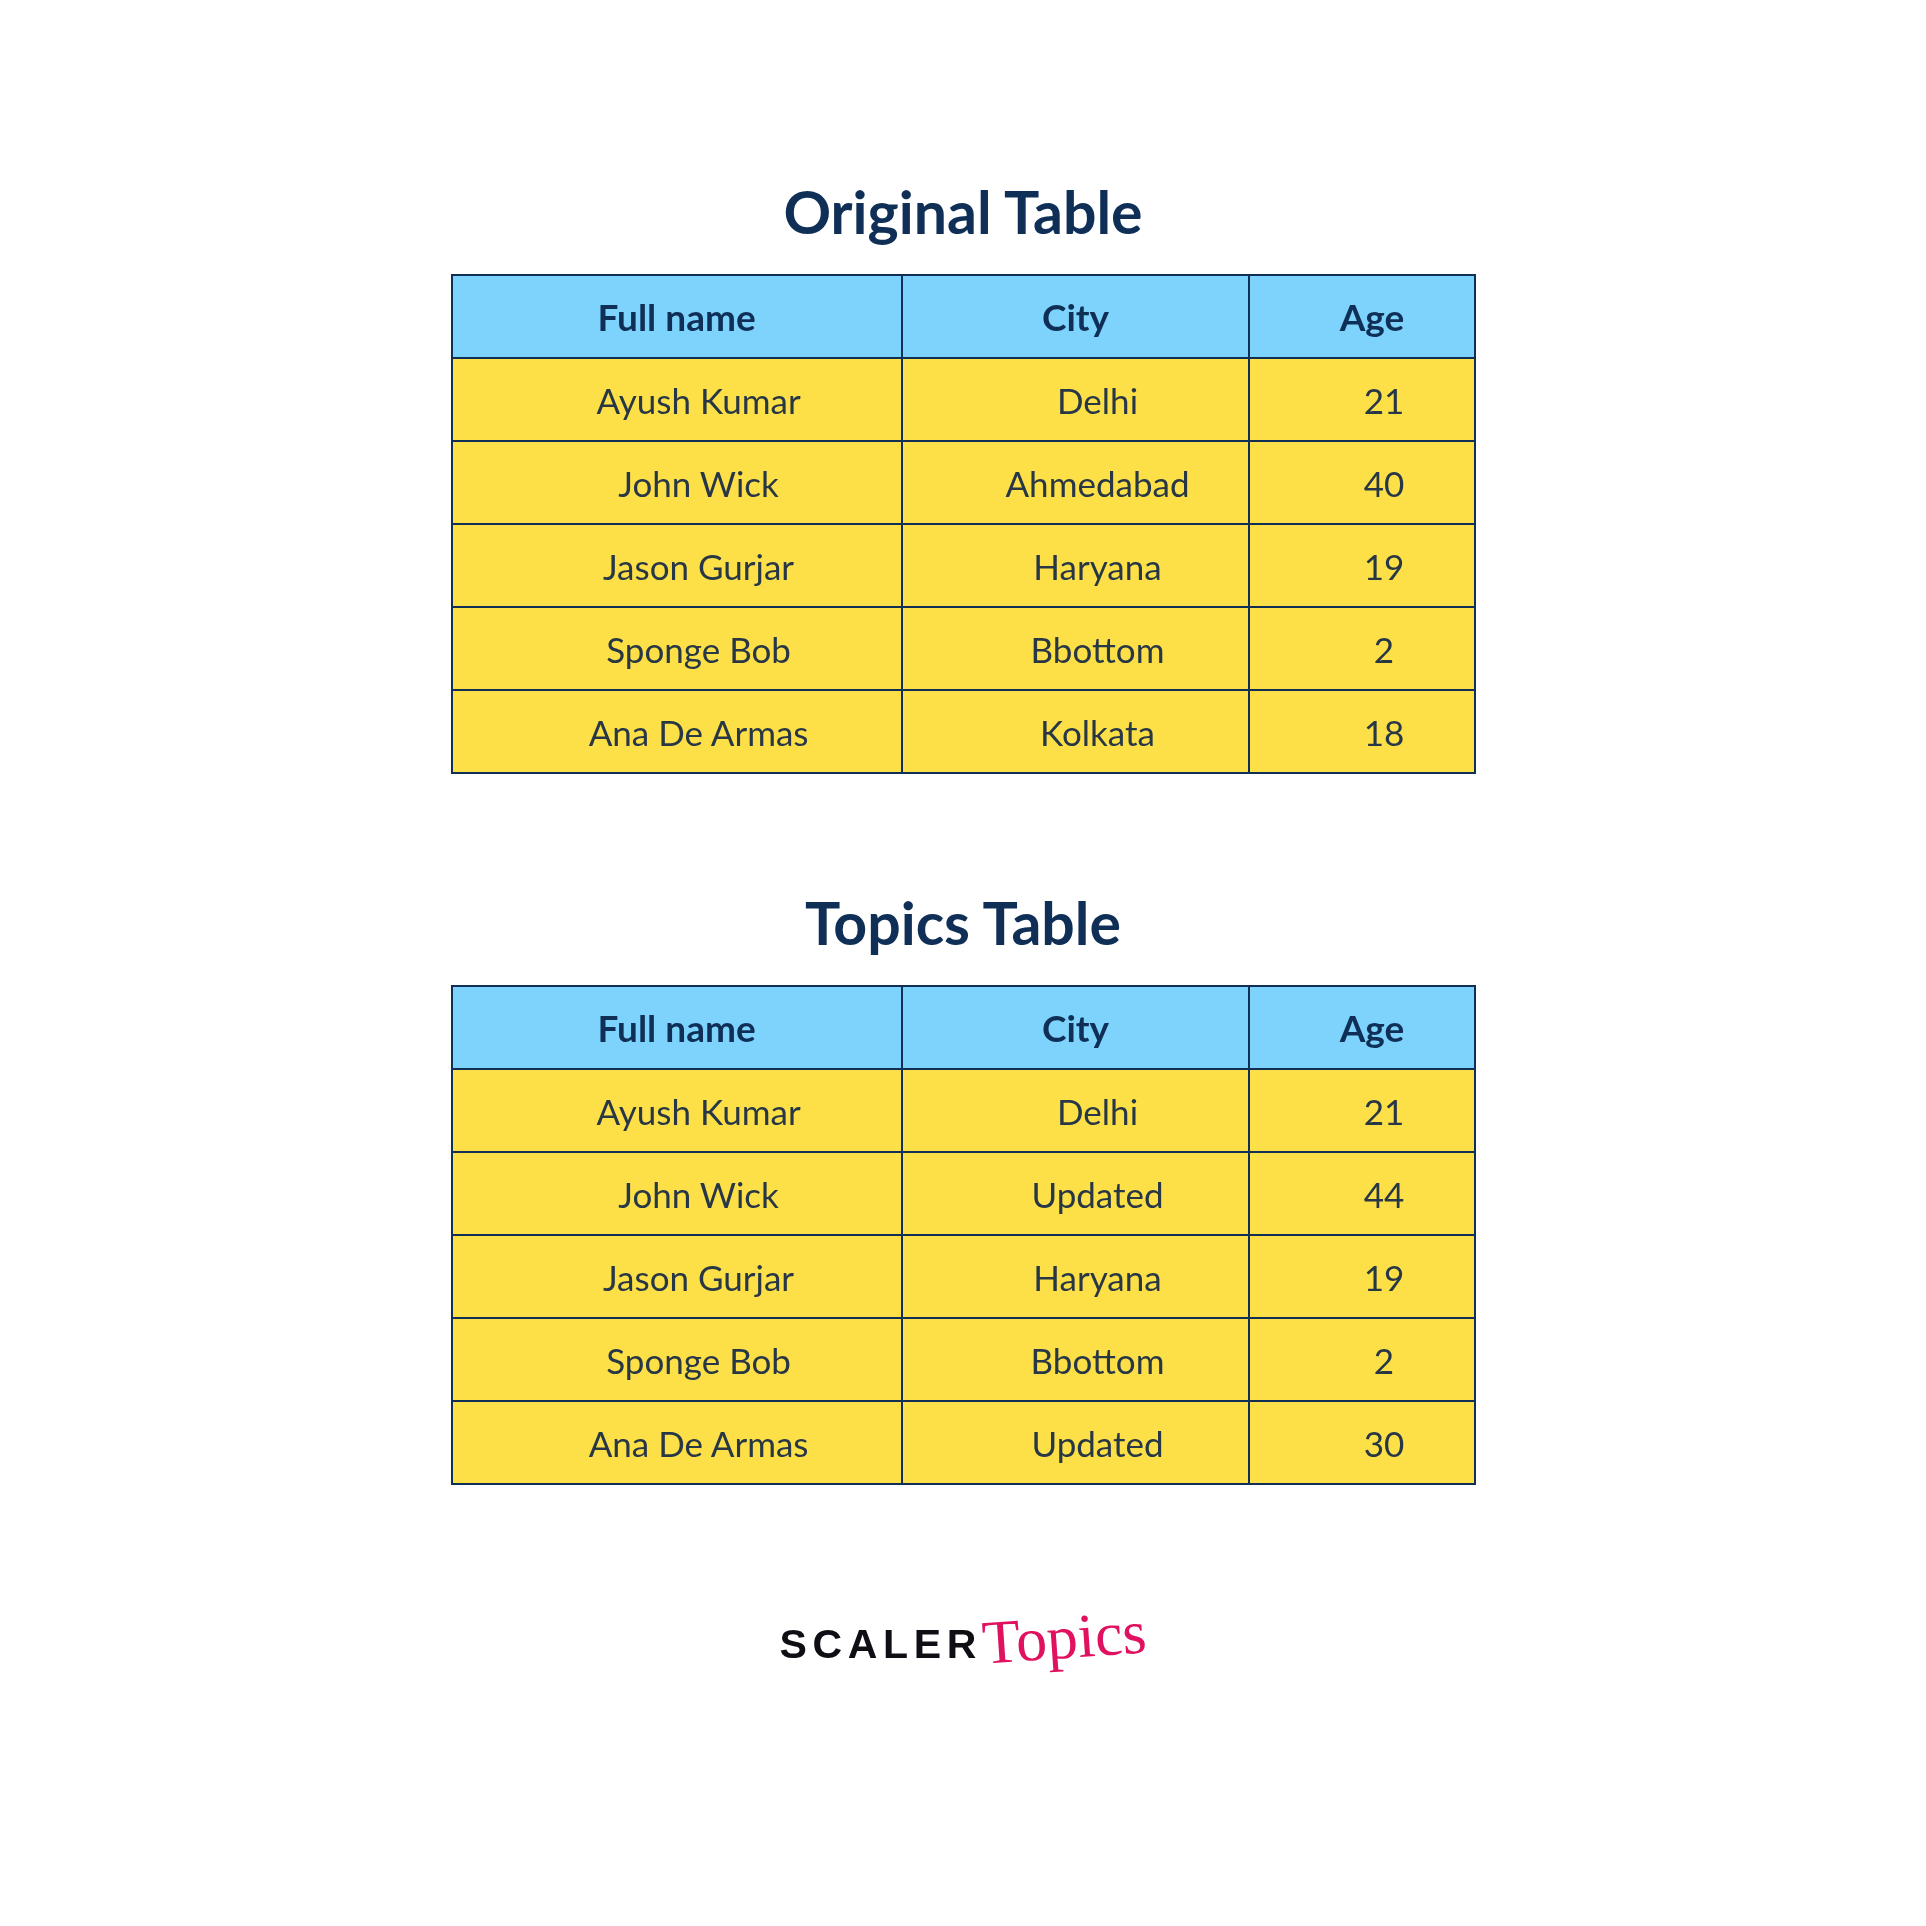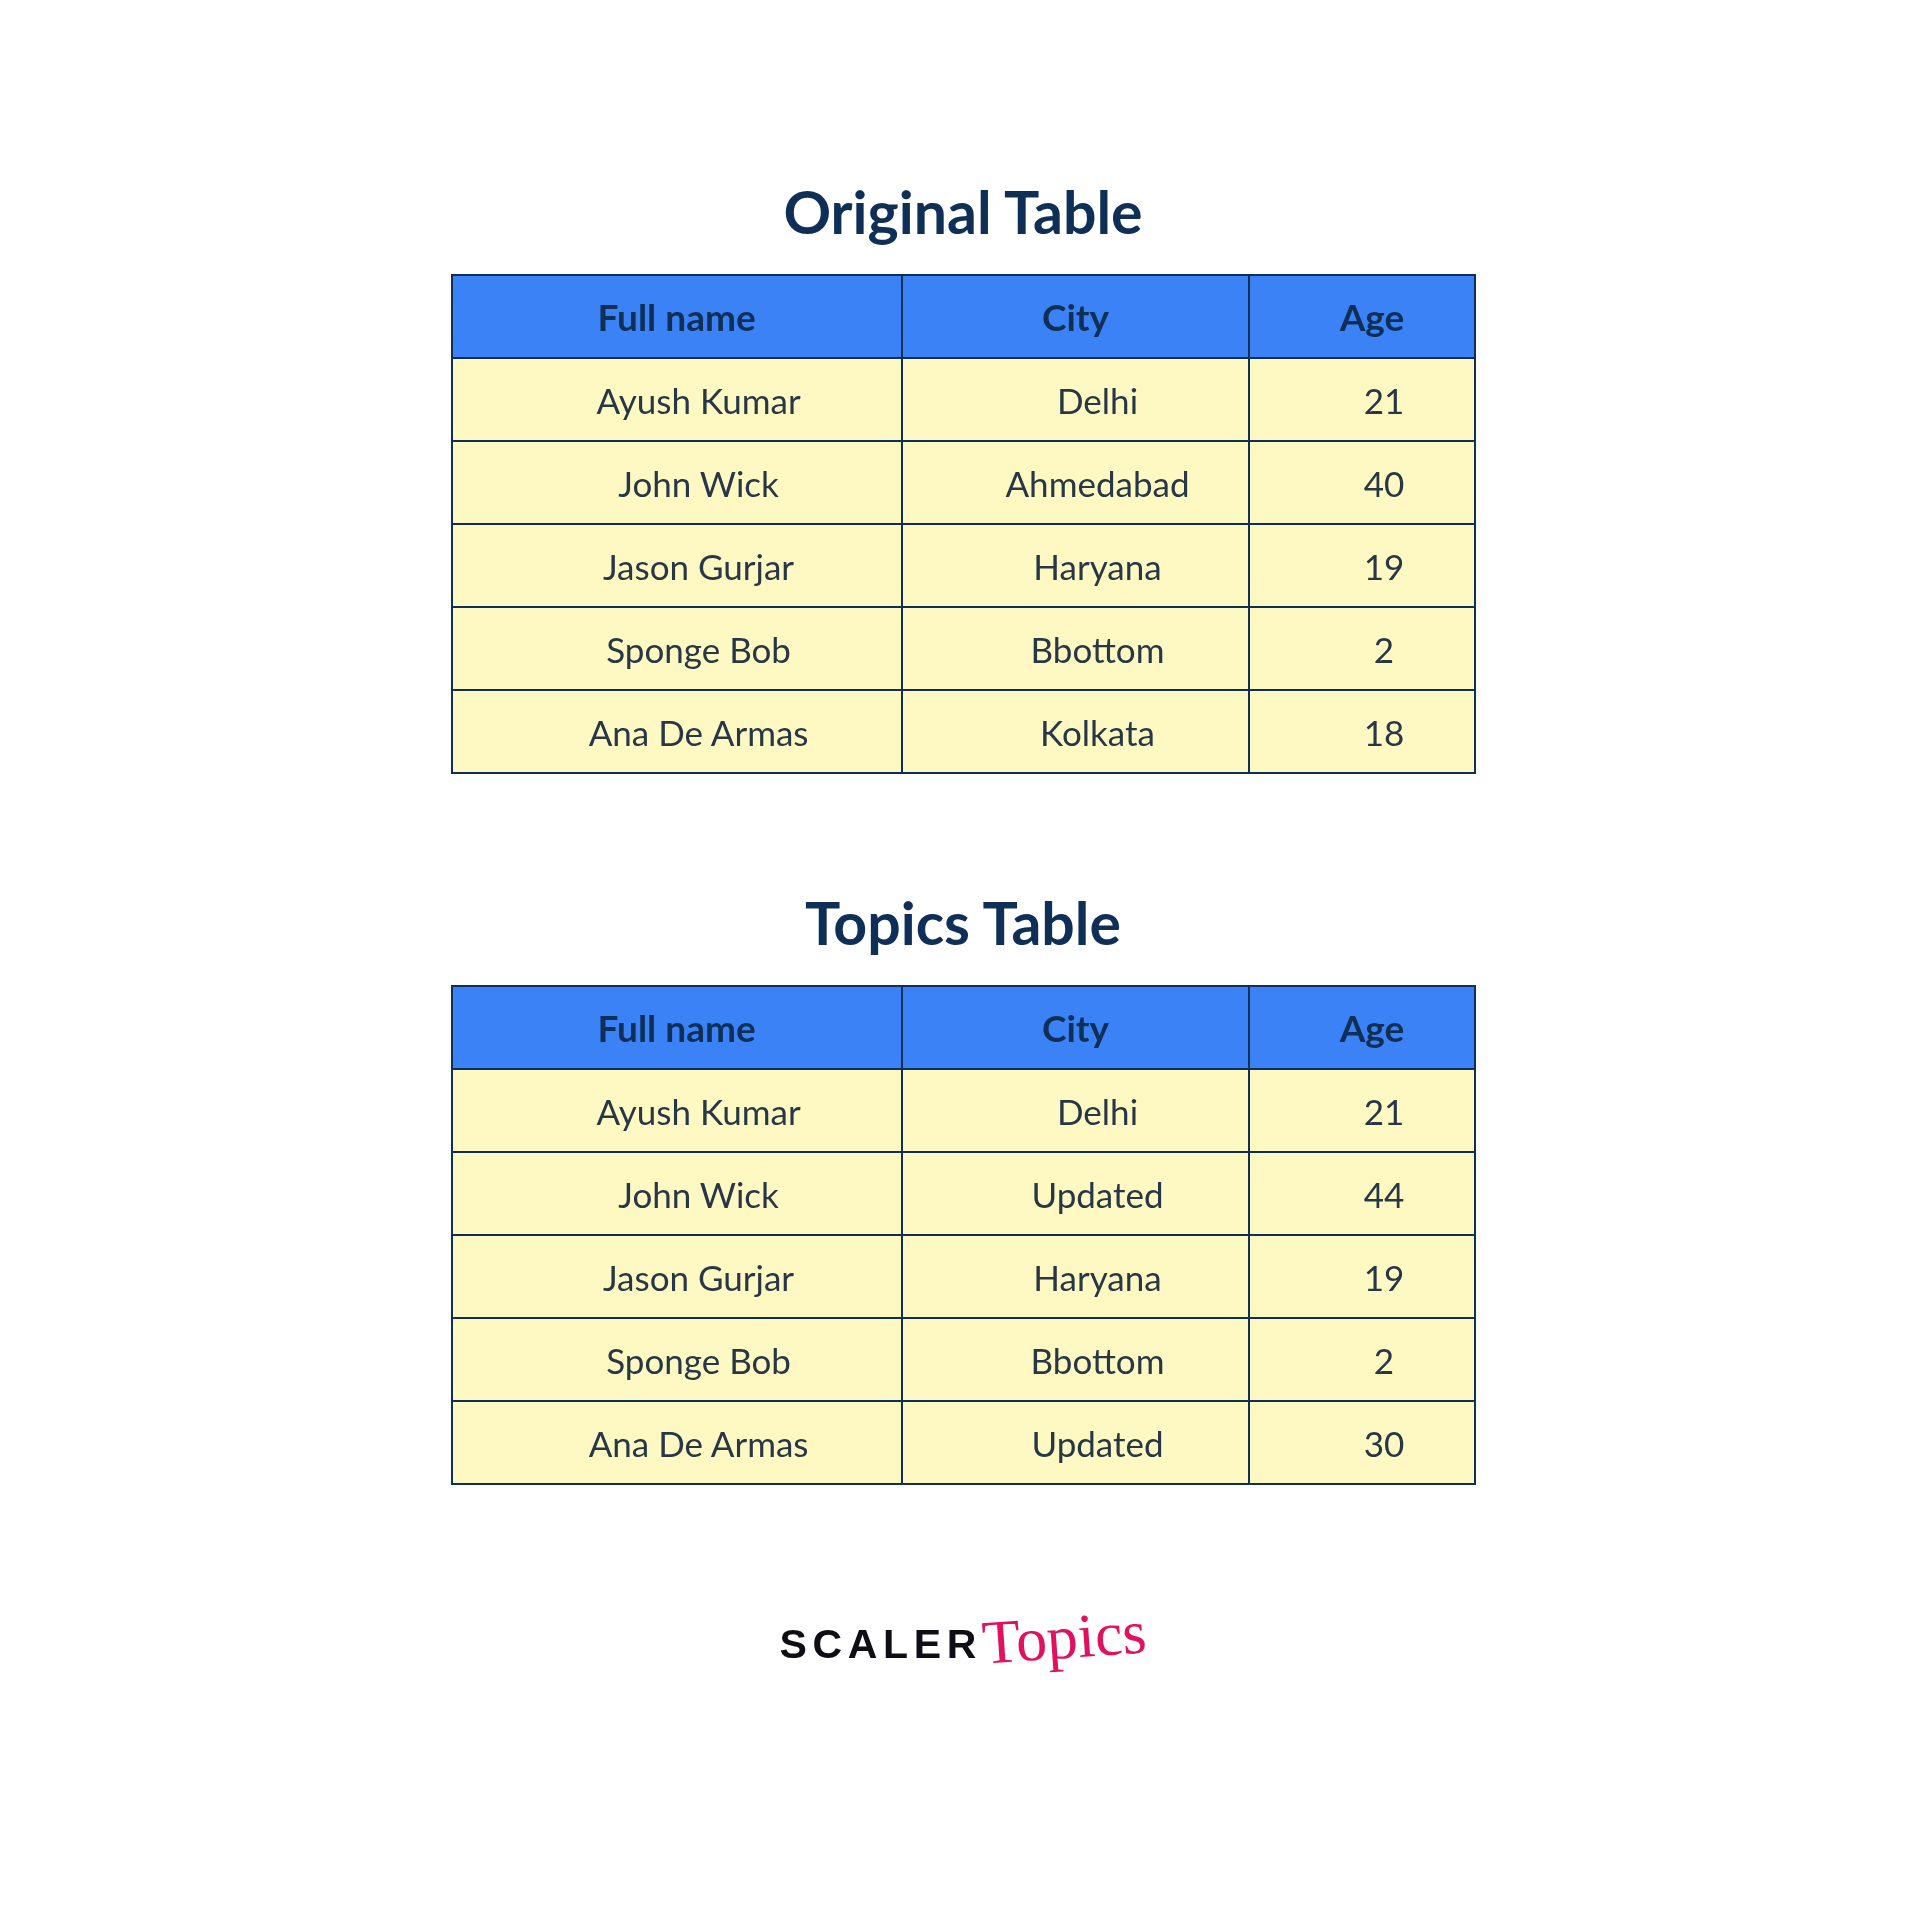--- a/index.html
+++ b/index.html
@@ -25,27 +25,27 @@
     width: 1025px;
     margin-bottom: 113px;
   }
   th, td {
     border: 2.3px solid #0f2f57;
     text-align: center;
     height: 83px;
     vertical-align: middle;
   }
   th {
-    background: #3b82f6;
+    background: #7dd3fc;
     color: #0f2f57;
     font-weight: 700;
     font-size: 37px;
   }
   td {
-    background: #fef9c3;
+    background: #fde047;
     color: #283746;
     font-weight: 400;
     font-size: 35px;
     padding-left: 44px;
   }
   .col-name { width: 44%; }
   .col-city { width: 34%; }
   .col-age  { width: 22%; padding-left: 20px; }
 
   .logo-wrap {

